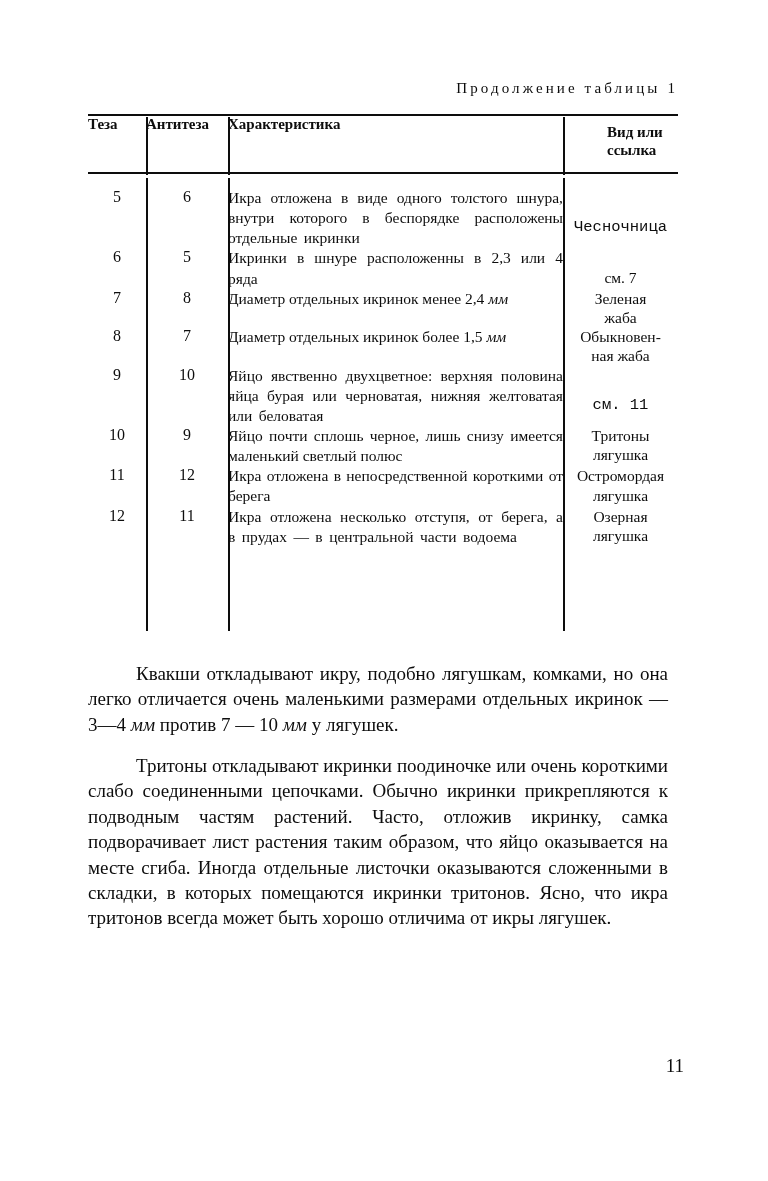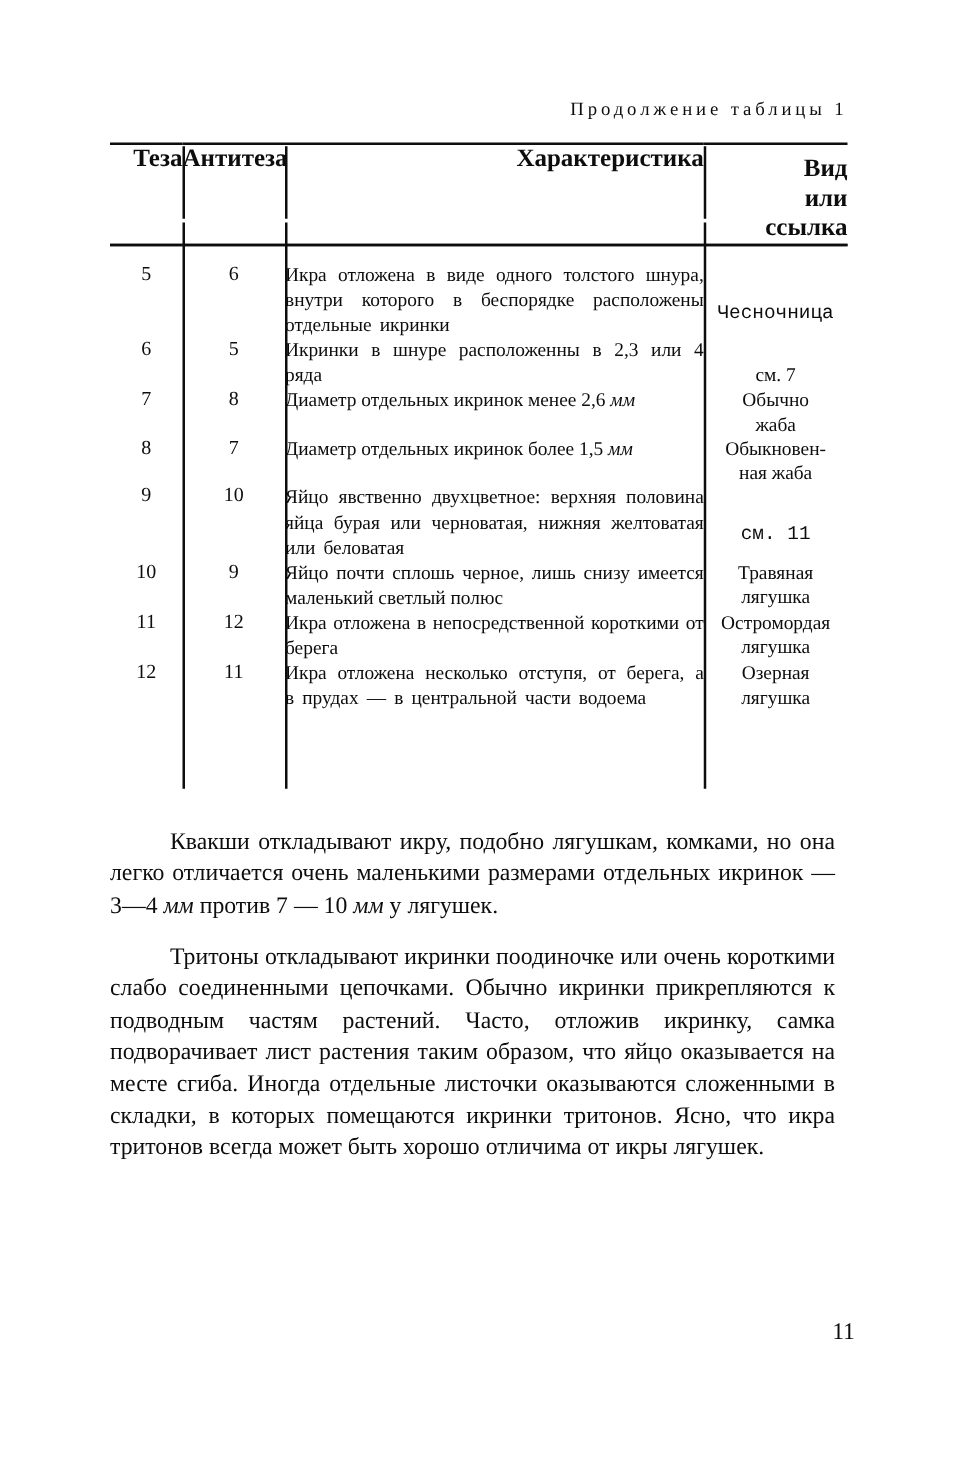--- a/index.html
+++ b/index.html
@@ -70,22 +70,22 @@
   }
   .vline.v1 { left: 58px;  }
   .vline.v2 { left: 140px; }
   .vline.v3 { left: 475px; }
 
   .vline.head { top: 3px;  height: 58px; }
   .vline.body { top: 64px; height: 453px; }
 
   
   .hdr {
-    font-size: 20px;
-    text-align: right;
+    font-size: 15px;
+    text-align: left;
     line-height: 1.18;
     padding-top: 16px;
     height: 58px;
     box-sizing: border-box;
   }
   .hdr.two-line { padding-top: 8px; padding-left: 44px; }
 
   
   .num {
     font-size: 16px;
@@ -193,23 +193,23 @@
         <tr>
           <td class="num">6</td>
           <td class="num">5</td>
           <td class="desc loose">Икринки в шнуре расположенны в 2,3 или 4 ряда</td>
           <td class="vid low3">см. 7</td>
         </tr>
 
         <tr>
           <td class="num">7</td>
           <td class="num">8</td>
-          <td class="desc"><span>Диаметр отдельных икринок менее 2,6 </span><i>мм</i></td>
-          <td class="vid">
-            <div>Обычно</div>
+          <td class="desc"><span>Диаметр отдельных икринок менее 2,4 </span><i>мм</i></td>
+          <td class="vid">
+            <div>Зеленая</div>
             <div>жаба</div>
           </td>
         </tr>
 
         <tr>
           <td class="num">8</td>
           <td class="num">7</td>
           <td class="desc"><span>Диаметр отдельных икринок более 1,5 </span><i>мм</i></td>
           <td class="vid">
             <div>Обыкновен-</div>
@@ -222,21 +222,21 @@
           <td class="num">10</td>
           <td class="desc loose">Яйцо явственно двухцветное: верхняя половина яйца бурая или черноватая, нижняя желтоватая или беловатая</td>
           <td class="vid low">см. 11</td>
         </tr>
 
         <tr>
           <td class="num">10</td>
           <td class="num">9</td>
           <td class="desc">Яйцо почти сплошь черное, лишь снизу имеется маленький светлый полюс</td>
           <td class="vid">
-            <div>Травяная</div>
+            <div>Тритоны</div>
             <div>лягушка</div>
           </td>
         </tr>
 
         <tr>
           <td class="num">11</td>
           <td class="num">12</td>
           <td class="desc">Икра отложена в непосредственной короткими от берега</td>
           <td class="vid">
             <div>Остромордая</div>

